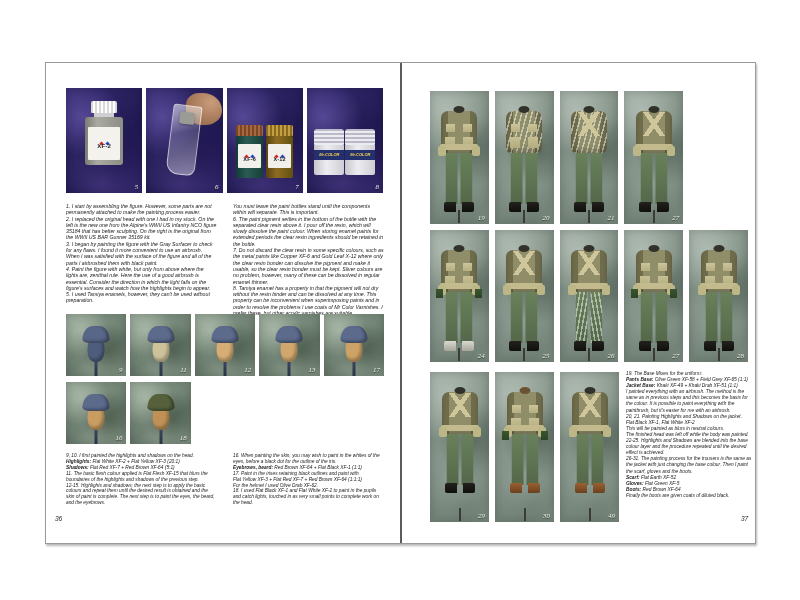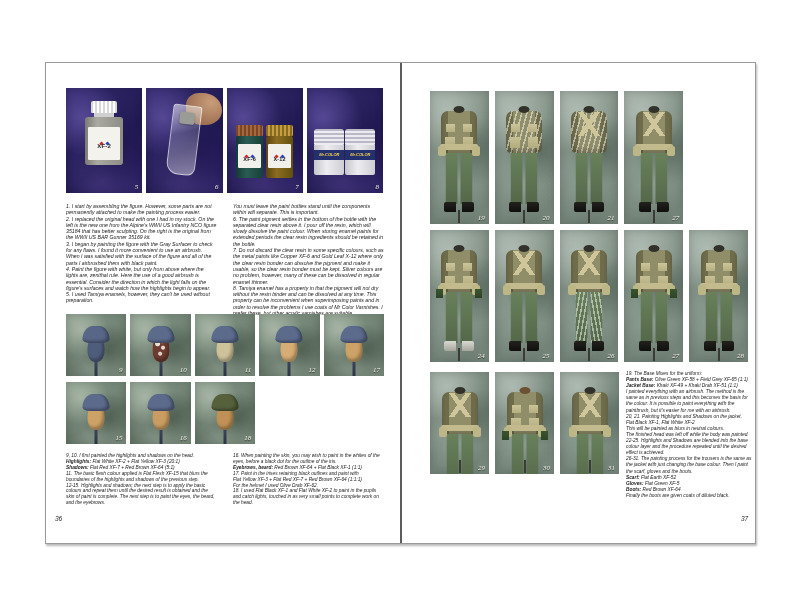--- a/index.html
+++ b/index.html
@@ -112,21 +112,21 @@
   .h14 .face{background:#cda266;}
   .h15 .face{background:#cda266;}
   .h16 .face{background:#c99d62;}
   .h17 .face{background:#c4965c;} .h17 .helm{background:#4e5a36;}
   .h18 .face{background:#bf9156;} .h18 .helm{background:#56613c;}
 
   
   .figs-row{position:absolute;left:16px;width:318px;display:grid;grid-template-columns:repeat(5,1fr);gap:6px;}
   .row1{top:28px;height:133px;}
   .row2{top:167px;height:132px;}
-  .row3{top:309px;height:102px;width:189px;grid-template-columns:repeat(3,1fr);}
+  .row3{top:309px;height:150px;width:189px;grid-template-columns:repeat(3,1fr);}
   .text-right{position:absolute;left:212px;top:308px;width:128px;}
   .text-right p{font-size:4.8px;line-height:6.1px;font-style:italic;color:#1b1b1b;margin:0;}
 
   
   .fig .stand{position:absolute;bottom:1px;left:50%;transform:translateX(-50%);width:2px;height:13px;background:#3a3a36;}
   .fig .legs{position:absolute;top:61px;left:50%;transform:translateX(-50%);width:27px;height:52px;border-radius:3px;
     background:linear-gradient(#69815b,#54684a) left/12px 100% no-repeat,
                linear-gradient(#69815b,#54684a) right/12px 100% no-repeat;}
   .fig .boots{position:absolute;top:111px;left:50%;transform:translateX(-50%);width:30px;height:10px;border-radius:2px;
     --b1:#22211e;--b2:#0f0f0d;
@@ -259,49 +259,43 @@
       </div>
     </div>
 
     <div class="heads-grid">
       <div class="ph hbg h9">
         <div class="stick"></div>
         <div class="face"></div>
         <div class="helm"></div>
         <span class="num">9</span>
       </div>
-      <div class="ph hbg h10">
-        <div class="stick"></div>
-        <div class="face"></div>
-        <div class="helm"></div>
-        <span class="num">10</span>
-      </div>
       <div class="ph hbg h11">
         <div class="stick"></div>
         <div class="face"></div>
         <div class="helm"></div>
         <span class="num">11</span>
       </div>
       <div class="ph hbg h12">
         <div class="stick"></div>
         <div class="face"></div>
         <div class="helm"></div>
         <span class="num">12</span>
       </div>
+      <div class="ph hbg h13">
+        <div class="stick"></div>
+        <div class="face"></div>
+        <div class="helm"></div>
+        <span class="num">13</span>
+      </div>
       <div class="ph hbg h14">
         <div class="stick"></div>
         <div class="face"></div>
         <div class="helm"></div>
         <span class="num">17</span>
-      </div>
-      <div class="ph hbg h15">
-        <div class="stick"></div>
-        <div class="face"></div>
-        <div class="helm"></div>
-        <span class="num">15</span>
       </div>
       <div class="ph hbg h16">
         <div class="stick"></div>
         <div class="face"></div>
         <div class="helm"></div>
         <span class="num">16</span>
       </div>
       <div class="ph hbg h18">
         <div class="stick"></div>
         <div class="face"></div>
@@ -474,21 +468,21 @@
       <div class="ph canvas fig back gearbelt boots-brown">
         <div class="stand"></div>
         <div class="legs"></div>
         <div class="boots"></div>
         <div class="jacket"></div>
         <div class="neckhole"></div>
 
         <div class="xs"></div>
         <div class="belt"></div>
 
-        <span class="num">31</span>
+        <span class="num">49</span>
       </div>
     </div>
 
     <div class="textblock text-right">
       <p>19. The Base Mixes for the uniform:</p>
       <p><b>Pants Base: </b>Olive Green XF-58 + Field Grey XF-65 (1:1)</p>
       <p><b>Jacket Base: </b>Khaki XF-49 + Khaki Drab XF-51 (1:1)</p>
       <p>I painted everything with an airbrush. The method is the same as in previous steps and this becomes the basis for the colour. It is possible to paint everything with the paintbrush, but it's easier for me with an airbrush.</p>
       <p>20, 21. Painting Highlights and Shadows on the jacket.</p>
       <p>Flat Black XF-1, Flat White XF-2</p>

